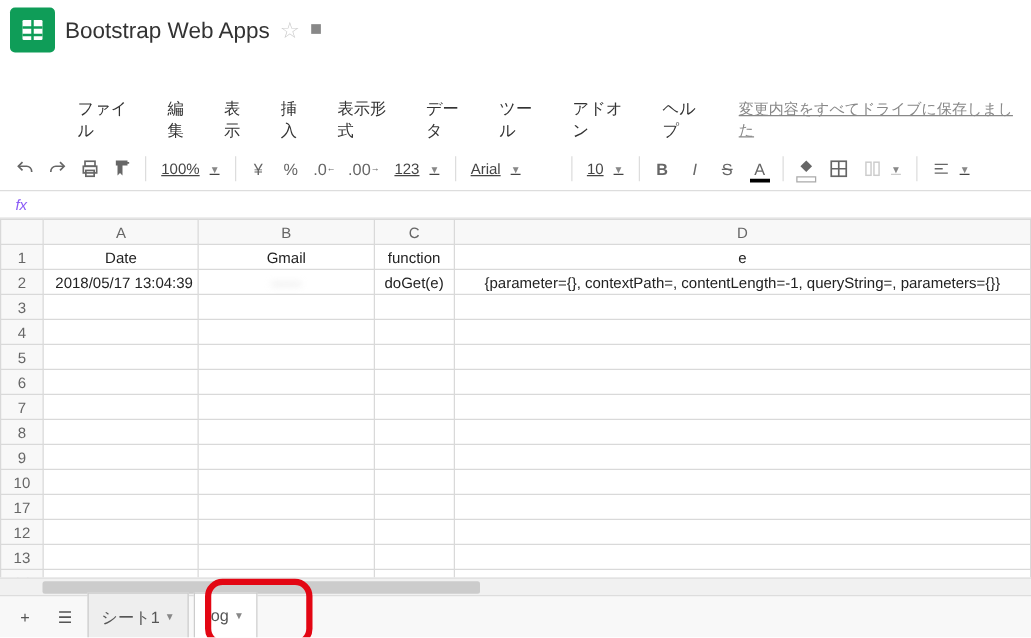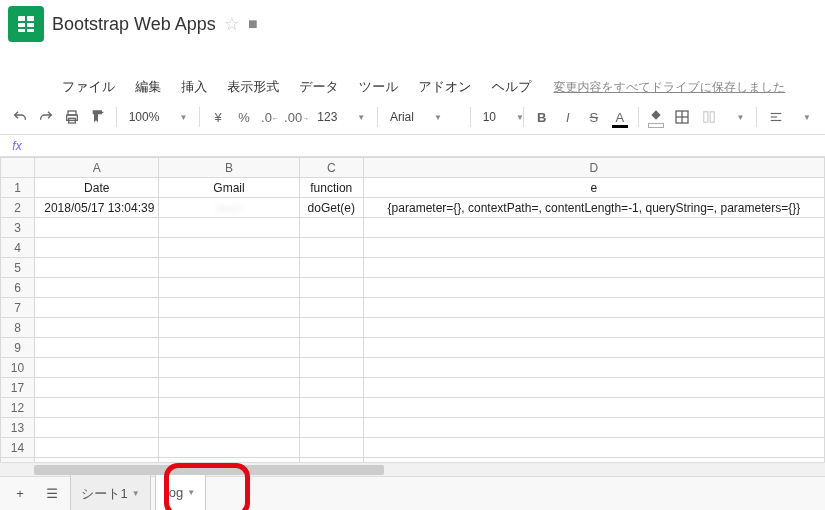--- a/index.html
+++ b/index.html
@@ -13,21 +13,21 @@
 .star-icon { color: #ccc; font-size: 18px; }
 .folder-icon { color: #888; font-size: 16px; }
 
 .menu-row { display: flex; align-items: center; gap: 0; margin-left: 44px; margin-top: 32px; }
 .menu-item { padding: 4px 10px; font-size: 13px; color: #333; cursor: pointer; }
 .save-status { margin-left: 12px; font-size: 12px; color: #888; text-decoration: underline; }
 
 .toolbar { display: flex; align-items: center; padding: 4px 8px; border-bottom: 1px solid #ddd; gap: 2px; }
 .tbtn { min-width: 24px; height: 26px; display: flex; align-items: center; justify-content: center; cursor: pointer; color: #666; padding: 0 4px; }
 .sep { width: 1px; height: 20px; background: #ddd; margin: 0 4px; }
-.tsel { display: flex; align-items: center; gap: 18px; padding: 0 6px; height: 26px; cursor: pointer; color: #444; font-size: 12px; }
+.tsel { display: flex; align-items: center; gap: 6px; padding: 0 6px; height: 26px; cursor: pointer; color: #444; font-size: 12px; text-decoration: underline; }
 .tsel .caret { font-size: 8px; color: #888; margin-left: 2px; }
 .tbtn svg { width: 16px; height: 16px; }
 .text-color { position: relative; }
 .text-color::after { content: ''; position: absolute; bottom: 2px; left: 4px; right: 4px; height: 3px; background: #000; }
 .fill-color { position: relative; }
 .fill-color::after { content: ''; position: absolute; bottom: 2px; left: 4px; right: 4px; height: 3px; background: #fff; border: 1px solid #aaa; }
 
 .fx-row { display: flex; align-items: center; border-bottom: 1px solid #ddd; height: 22px; }
 .fx-label { width: 34px; font-style: italic; color: #8b5cf6; text-align: center; font-size: 12px; }
 .fx-input { flex: 1; border: none; outline: none; font-size: 12px; padding: 0 4px; }
@@ -68,20 +68,21 @@
           <line x1="12" y1="4" x2="12" y2="20" stroke="#0f9d58" stroke-width="2"></line>
         </svg>
     </div>
     <span class="doc-title">Bootstrap Web Apps</span>
     <span class="star-icon">☆</span>
     <span class="folder-icon">■</span>
   </div>
   <div class="menu-row">
     <span class="menu-item">ファイル</span>
     <span class="menu-item">編集</span>
+    <span class="menu-item">表示</span>
     <span class="menu-item">挿入</span>
     <span class="menu-item">表示形式</span>
     <span class="menu-item">データ</span>
     <span class="menu-item">ツール</span>
     <span class="menu-item">アドオン</span>
     <span class="menu-item">ヘルプ</span>
     <span class="save-status">変更内容をすべてドライブに保存しました</span>
   </div>
 </div>
 

